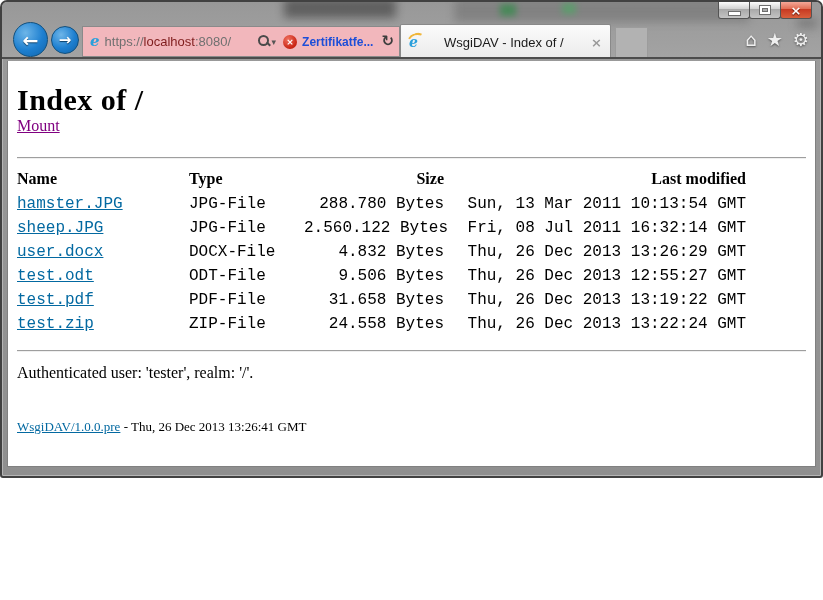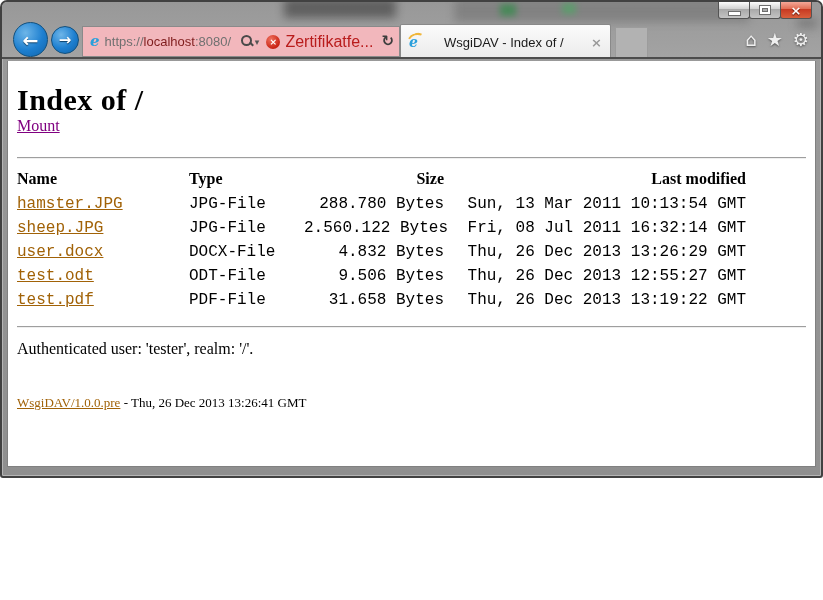--- a/index.html
+++ b/index.html
@@ -54,21 +54,21 @@
   #addr-url .host { color: #7f1d1d; }
   .search-icon { position: relative; width: 11px; height: 11px; margin: 0 3px 2px 0; }
   .search-icon::before { content: ""; position: absolute; left: 0; top: 0; width: 7px; height: 7px;
     border: 2px solid #4a4a4a; border-radius: 50%; }
   .search-icon::after { content: ""; position: absolute; left: 8px; top: 8px; width: 2px; height: 5px;
     background: #4a4a4a; transform: rotate(-45deg); transform-origin: top left; }
   .caret { color: #555; font-size: 9px; margin-right: 7px; font-family: "DejaVu Sans", sans-serif; }
   #cert-badge { width: 14px; height: 14px; border-radius: 50%;
     background: radial-gradient(circle at 35% 30%, #ef6f5e, #c92414 70%);
     color: #fff; font: bold 9px/14px "DejaVu Sans", sans-serif; text-align: center; margin-right: 5px; }
-  #cert-text { font-size: 16px; color: #b91c1c; margin-right: 8px; white-space: nowrap; }
+  #cert-text { font-size: 12px; color: #1d4ed8; margin-right: 8px; white-space: nowrap; font-weight: bold; }
   #refresh-icon { color: #3d3d3d; font: bold 15px/1 "DejaVu Sans", sans-serif; }
 
   
   #tab { position: absolute; left: 398px; top: 22px; width: 211px; height: 35px;
     background: linear-gradient(#fbfbfb, #eaeaea); border: 1px solid #898989; border-bottom: none;
     border-radius: 2px 2px 0 0; display: flex; align-items: center; padding: 0 8px; }
   .ie-logo { position: relative; font: bold italic 14px/1 "DejaVu Serif", serif; color: #2aa0dc; width: 17px; }
   .ie-logo::after { content: ""; position: absolute; left: -2px; top: -2px; width: 16px; height: 14px;
     border: 2px solid transparent; border-top-color: #f0b73c; border-radius: 50%; transform: rotate(-18deg); }
   #tab-title { font-size: 13px; color: #1a1a1a; margin-left: 18px; white-space: nowrap; overflow: hidden; flex: 1; }
@@ -82,21 +82,21 @@
   #cmd-icons .ci { font-size: 18px; line-height: 22px; }
 
   
   #viewport { position: absolute; left: 5px; right: 5px; top: 59px; bottom: 9px;
     background: #fff; border: 1px solid #808080; border-top: none; overflow: hidden; }
   #page { font-family: "Liberation Serif", serif; color: #000; padding: 0 9px; }
   #page-title { font-size: 30px; font-weight: bold; margin: 22px 0 0 0; letter-spacing: .5px; }
   #mount-wrap { }
   a { cursor: pointer; }
   .visited-link { color: #800080; text-decoration: underline; font-size: 16px; }
-  .blue-link { color: #a16207; text-decoration: underline; }
+  .blue-link { color: #0369a1; text-decoration: underline; }
   hr.rule { border: none; border-top: 1px solid #9e9e9e; border-bottom: 1px solid #efefef; margin: 22px 0 0 0; }
 
   table#files { margin-top: 7px; border-collapse: collapse; table-layout: fixed; width: 729px;
     font-family: "Liberation Mono", monospace; font-size: 16px; }
   #files th { font-family: "Liberation Serif", serif; font-size: 16px; font-weight: bold; height: 26px; vertical-align: middle; }
   #files td { height: 24px; vertical-align: middle; white-space: nowrap; }
   .al { text-align: left; } .ar { text-align: right; }
   #files a { font-family: "Liberation Mono", monospace; }
 
   #auth-line { font-size: 16px; margin-top: 12px; }
@@ -208,20 +208,26 @@
               <td class="al">ODT-File</td>
               <td class="ar">9.506 Bytes</td>
               <td class="ar">Thu, 26 Dec 2013 12:55:27 GMT</td>
             </tr>
             <tr>
               <td class="al"><a class="blue-link">test.pdf</a></td>
               <td class="al">PDF-File</td>
               <td class="ar">31.658 Bytes</td>
               <td class="ar">Thu, 26 Dec 2013 13:19:22 GMT</td>
             </tr>
+            <tr>
+              <td class="al"><a class="blue-link">test.zip</a></td>
+              <td class="al">ZIP-File</td>
+              <td class="ar">24.558 Bytes</td>
+              <td class="ar">Thu, 26 Dec 2013 13:22:24 GMT</td>
+            </tr>
           </tbody>
         </table>
 
         <hr class="rule" style="margin-top:14px">
 
         <p id="auth-line">Authenticated user: 'tester', realm: '/'.</p>
 
         <p id="server-line"><a class="blue-link">WsgiDAV/1.0.0.pre</a><span> - Thu, 26 Dec 2013 13:26:41 GMT</span></p>
 
       </div>

